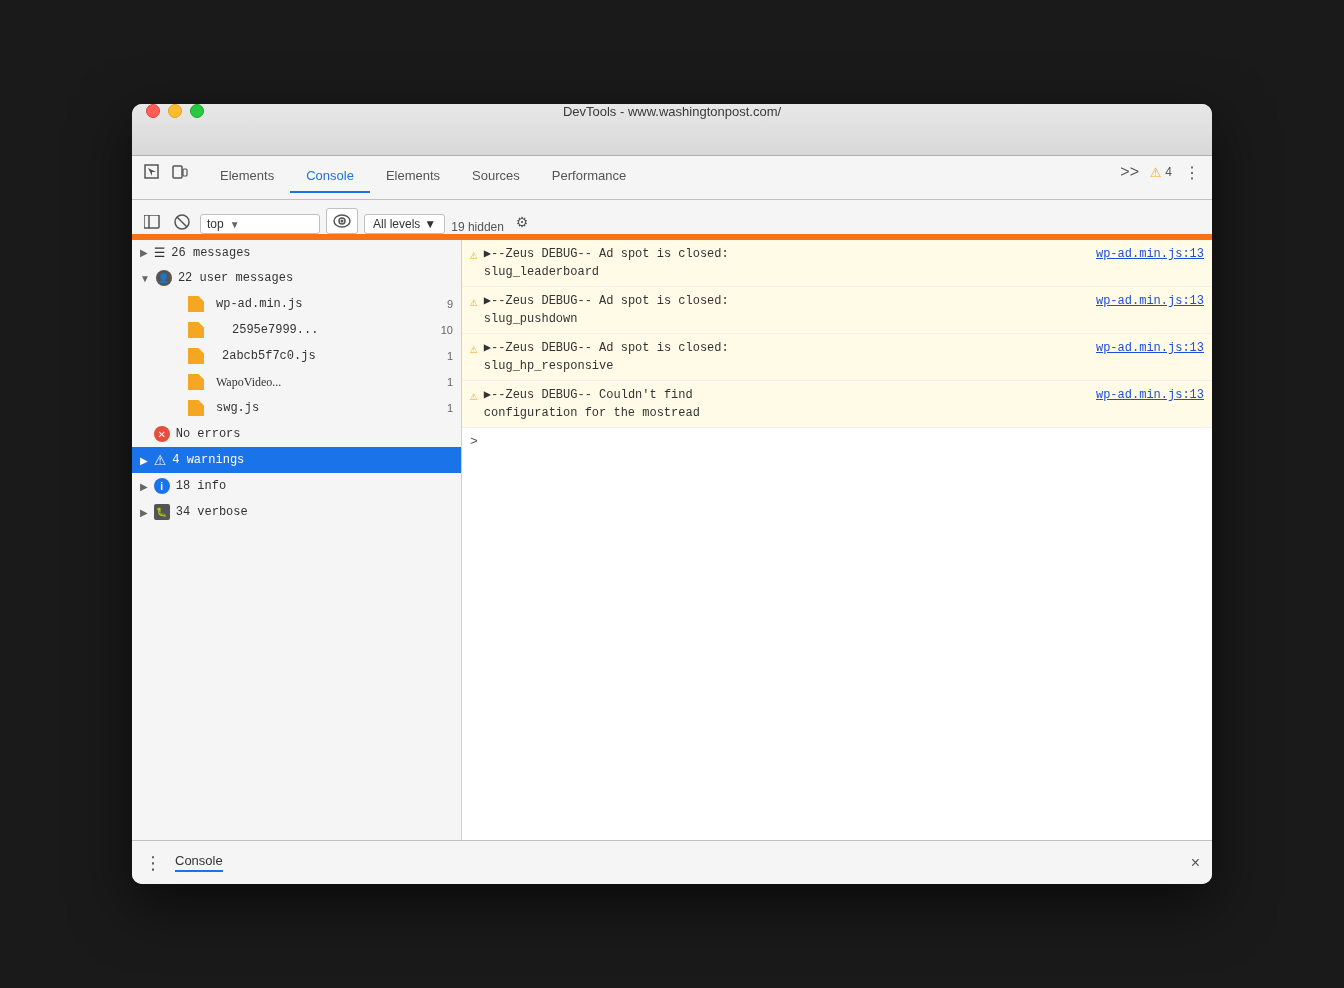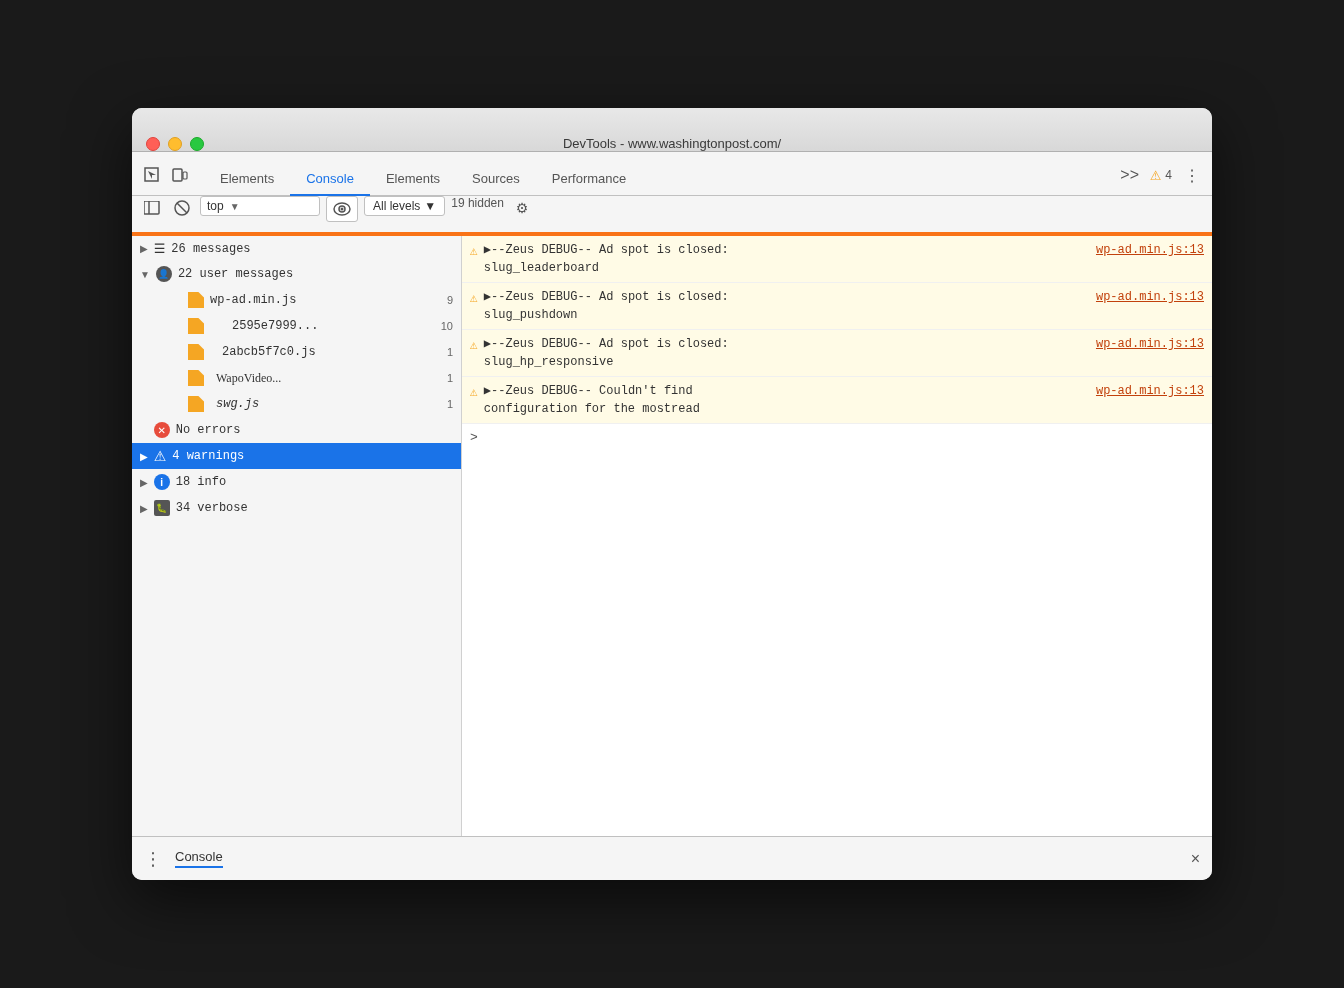--- a/index.html
+++ b/index.html
@@ -14,23 +14,23 @@
     .window {
       width: 1080px;
       background: #f0f0f0;
       border-radius: 10px;
       overflow: hidden;
       box-shadow: 0 20px 60px rgba(0,0,0,0.6);
     }
     
     .title-bar {
       background: linear-gradient(180deg, #e8e8e8 0%, #d8d8d8 100%);
-      height: 44px;
-      display: flex;
-      align-items: flex-end;
+      height: 52px;
+      display: flex;
+      align-items: flex-start;
       padding: 0 14px;
       border-bottom: 1px solid #b0b0b0;
       position: relative;
     }
     .traffic-lights {
       display: flex;
       gap: 8px;
       align-items: center;
     }
     .traffic-light {
@@ -54,21 +54,21 @@
       color: #3a3a3a;
       font-weight: 500;
     }
     
     .tabs-bar {
       background: #f5f5f5;
       height: 44px;
       display: flex;
       align-items: flex-end;
       border-bottom: 1px solid #c0c0c0;
-      padding: 0 8px;
+      padding: 7px 8px;
     }
     .tab-icons {
       display: flex;
       align-items: center;
       gap: 4px;
       margin-right: 12px;
       padding-bottom: 8px;
     }
     .tab-icon-btn {
       width: 24px;
@@ -117,22 +117,22 @@
       justify-content: center;
       color: #555;
       cursor: pointer;
       font-size: 16px;
     }
     
     .toolbar {
       background: #f5f5f5;
       height: 40px;
       display: flex;
-      align-items: flex-start;
-      border-bottom: 4px solid #f97316;
+      align-items: flex-end;
+      border-bottom: 6px solid #f97316;
       padding: 0 8px;
       gap: 6px;
     }
     .toolbar-btn {
       width: 24px;
       height: 24px;
       display: flex;
       align-items: center;
       justify-content: center;
       color: #555;
@@ -298,21 +298,21 @@
       margin-right: 6px;
       font-size: 13px;
       flex-shrink: 0;
       padding-top: 1px;
     }
     .console-message {
       flex: 1;
       color: #333;
     }
     .console-source {
-      color: #c2410c;
+      color: #1d4ed8;
       text-decoration: underline;
       cursor: pointer;
       white-space: nowrap;
       margin-left: 8px;
     }
     .console-input-row {
       display: flex;
       align-items: center;
       padding: 6px 8px;
       background: white;
@@ -471,41 +471,41 @@
       </div>
 
       <div class="sidebar-item">
         <span class="expand-arrow">▼</span>
         <div class="user-icon">👤</div>
         <span class="item-label">22 user messages</span>
       </div>
 
       <div class="sidebar-item" style="padding-left:32px;">
         <div class="file-icon"></div>
-        <span class="item-label" style="">wp-ad.min.js</span>
+        <span class="item-label" style="margin-left:6px;">wp-ad.min.js</span>
         <span class="item-count">9</span>
       </div>
       <div class="sidebar-item" style="padding-left:32px;">
         <div class="file-icon"></div>
         <span class="item-label" style="margin-left:22px;">2595e7999...</span>
         <span class="item-count">10</span>
       </div>
       <div class="sidebar-item" style="padding-left:32px;">
         <div class="file-icon"></div>
         <span class="item-label" style="margin-left:12px;">2abcb5f7c0.js</span>
         <span class="item-count">1</span>
       </div>
       <div class="sidebar-item" style="padding-left:32px;">
         <div class="file-icon"></div>
         <span class="item-label" style="margin-left:6px;font-family:Liberation Serif, serif;">WapoVideo...</span>
         <span class="item-count">1</span>
       </div>
       <div class="sidebar-item" style="padding-left:32px;">
         <div class="file-icon"></div>
-        <span class="item-label" style="margin-left:6px;font-style:italic;">swg.js</span>
+        <span class="item-label" style="margin-left:6px;">swg.js</span>
         <span class="item-count">1</span>
       </div>
 
       <div class="sidebar-item">
         <span class="expand-arrow" style="visibility:hidden;">▶</span>
         <div class="no-errors-icon">✕</div>
         <span class="item-label">No errors</span>
       </div>
 
       <div class="sidebar-item active">

